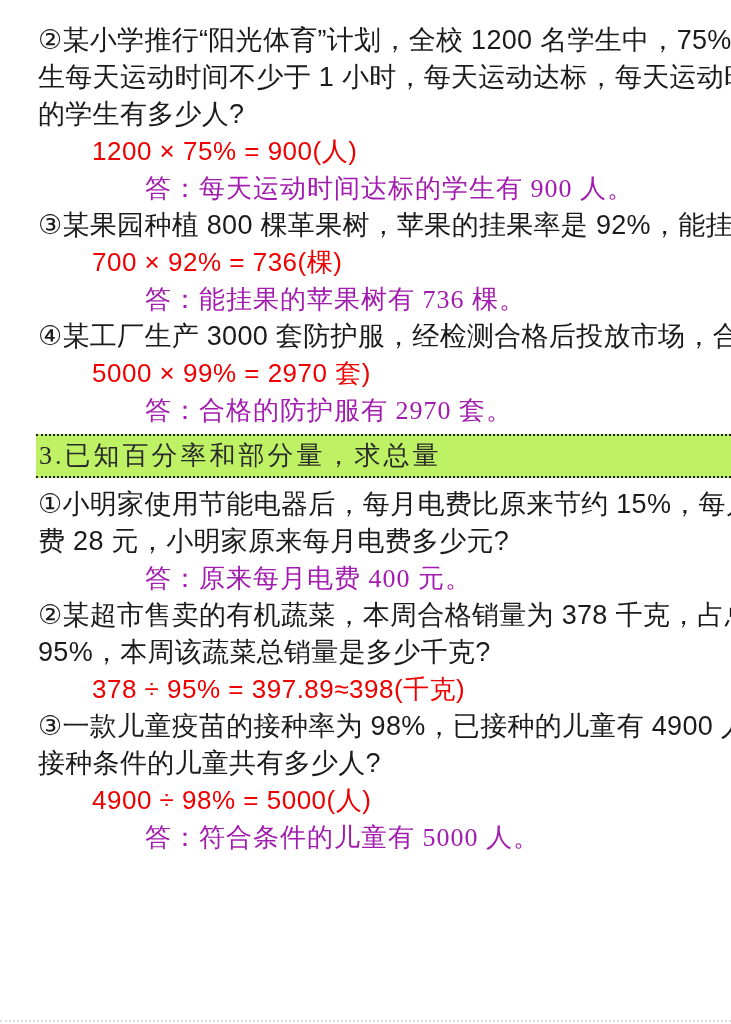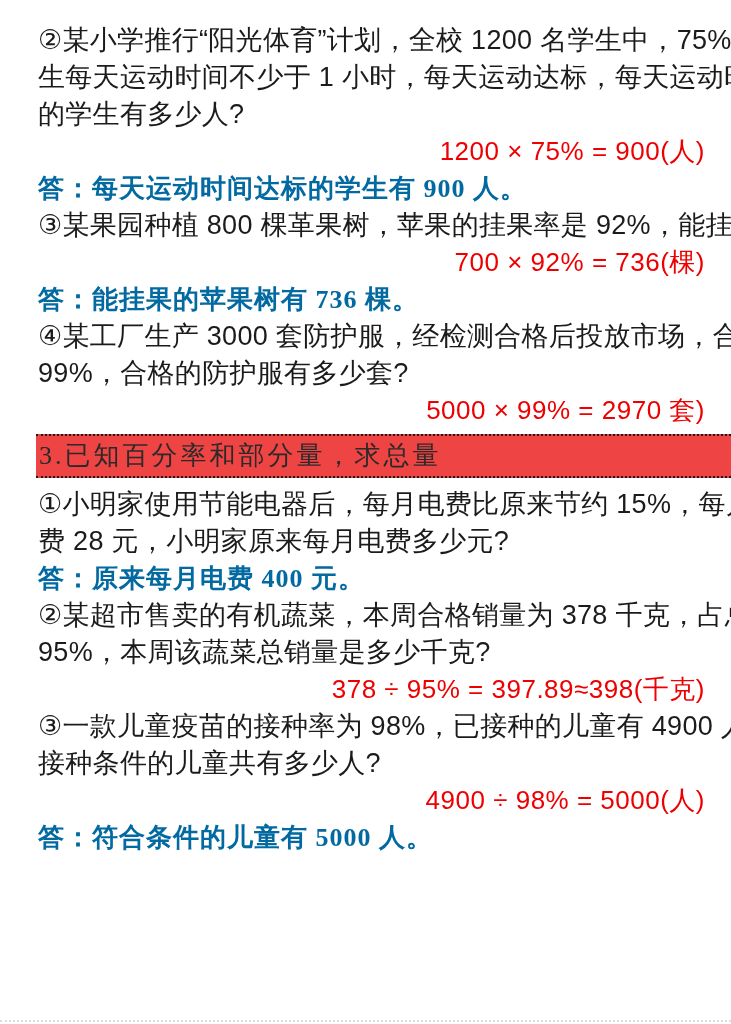--- a/index.html
+++ b/index.html
@@ -21,38 +21,38 @@
   }
   .qline {
     font-size: 27px;
     line-height: 37px;
     white-space: nowrap;
     letter-spacing: 0.3px;
   }
   .formula {
     font-size: 26px;
     line-height: 37px;
-    margin-left: 107px;
+    margin-left: 54px;
     color: #ee0000;
     white-space: nowrap;
     letter-spacing: 0.5px;
-    text-align: right;
   }
   .answer {
     font-size: 26px;
     line-height: 37px;
-    color: #0369a1;
+    margin-left: 107px;
+    color: #a21caf;
     font-family: "Liberation Serif", "DejaVu Serif", serif;
-    font-weight: 700;
+    font-weight: 400;
     white-space: nowrap;
     letter-spacing: 1px;
   }
   .section-divider {
     margin: 5px -26px 8px -2px;
-    background: #ef4444;
+    background: #bef264;
     border-top: 2px dotted #1b1b1b;
     border-bottom: 2px dotted #1b1b1b;
     padding: 4px 0 5px 3px;
   }
   .section-divider .label {
     font-family: "Liberation Serif", "DejaVu Serif", serif;
     font-size: 26px;
     line-height: 31px;
     color: #2a2a2a;
     letter-spacing: 3px;
@@ -81,22 +81,22 @@
     </div>
 
     <div>
       <div class="qline">③某果园种植 800 棵革果树，苹果的挂果率是 92%，能挂果的苹果</div>
       <div class="formula">700 × 92% = 736(棵)</div>
       <div class="answer">答：能挂果的苹果树有 736 棵。</div>
     </div>
 
     <div>
       <div class="qline">④某工厂生产 3000 套防护服，经检测合格后投放市场，合格率为</div>
-      <div class="qline">99%，合格的防护服有多少套?</div>
       <div class="formula">5000 × 99% = 2970 套)</div>
+      <div class="answer">答：合格的防护服有 2970 套。</div>
     </div>
 
     <div class="section-divider">
       <div class="label">3.已知百分率和部分量，求总量</div>
     </div>
 
     <div>
       <div class="qline">①小明家使用节能电器后，每月电费比原来节约 15%，每月节约电</div>
       <div class="qline">费 28 元，小明家原来每月电费多少元?</div>
       <div class="answer">答：原来每月电费 400 元。</div>

